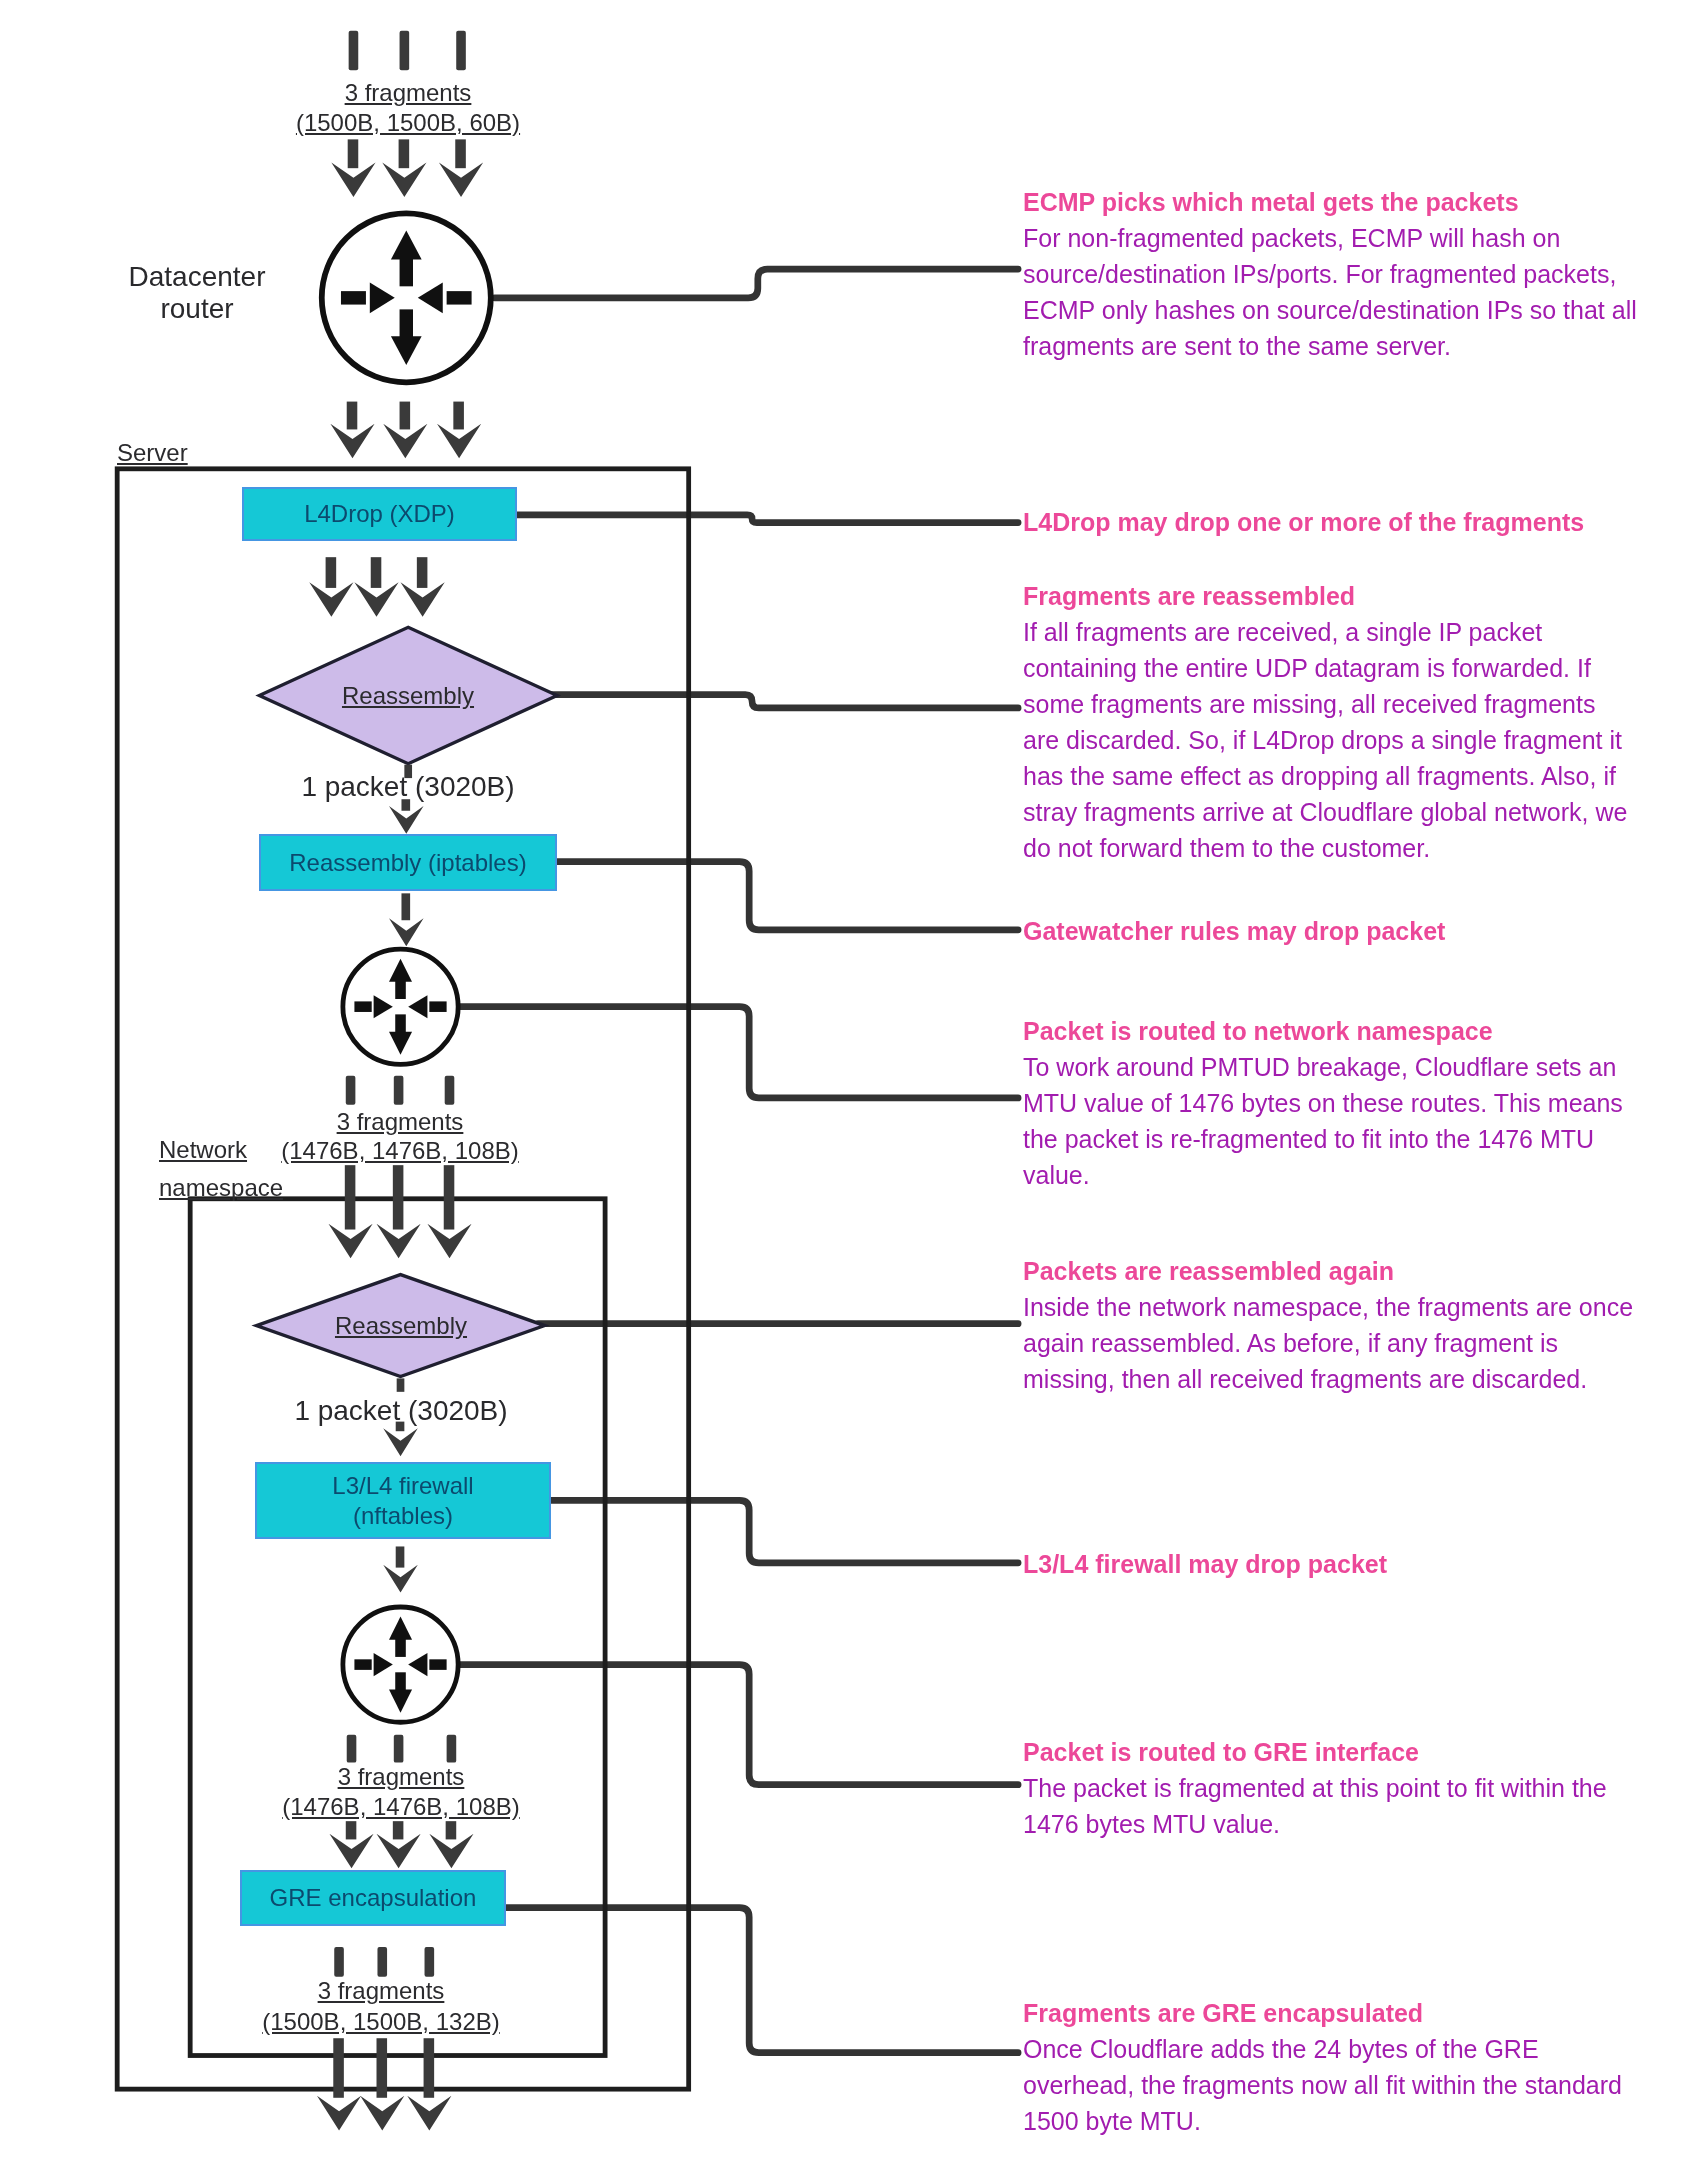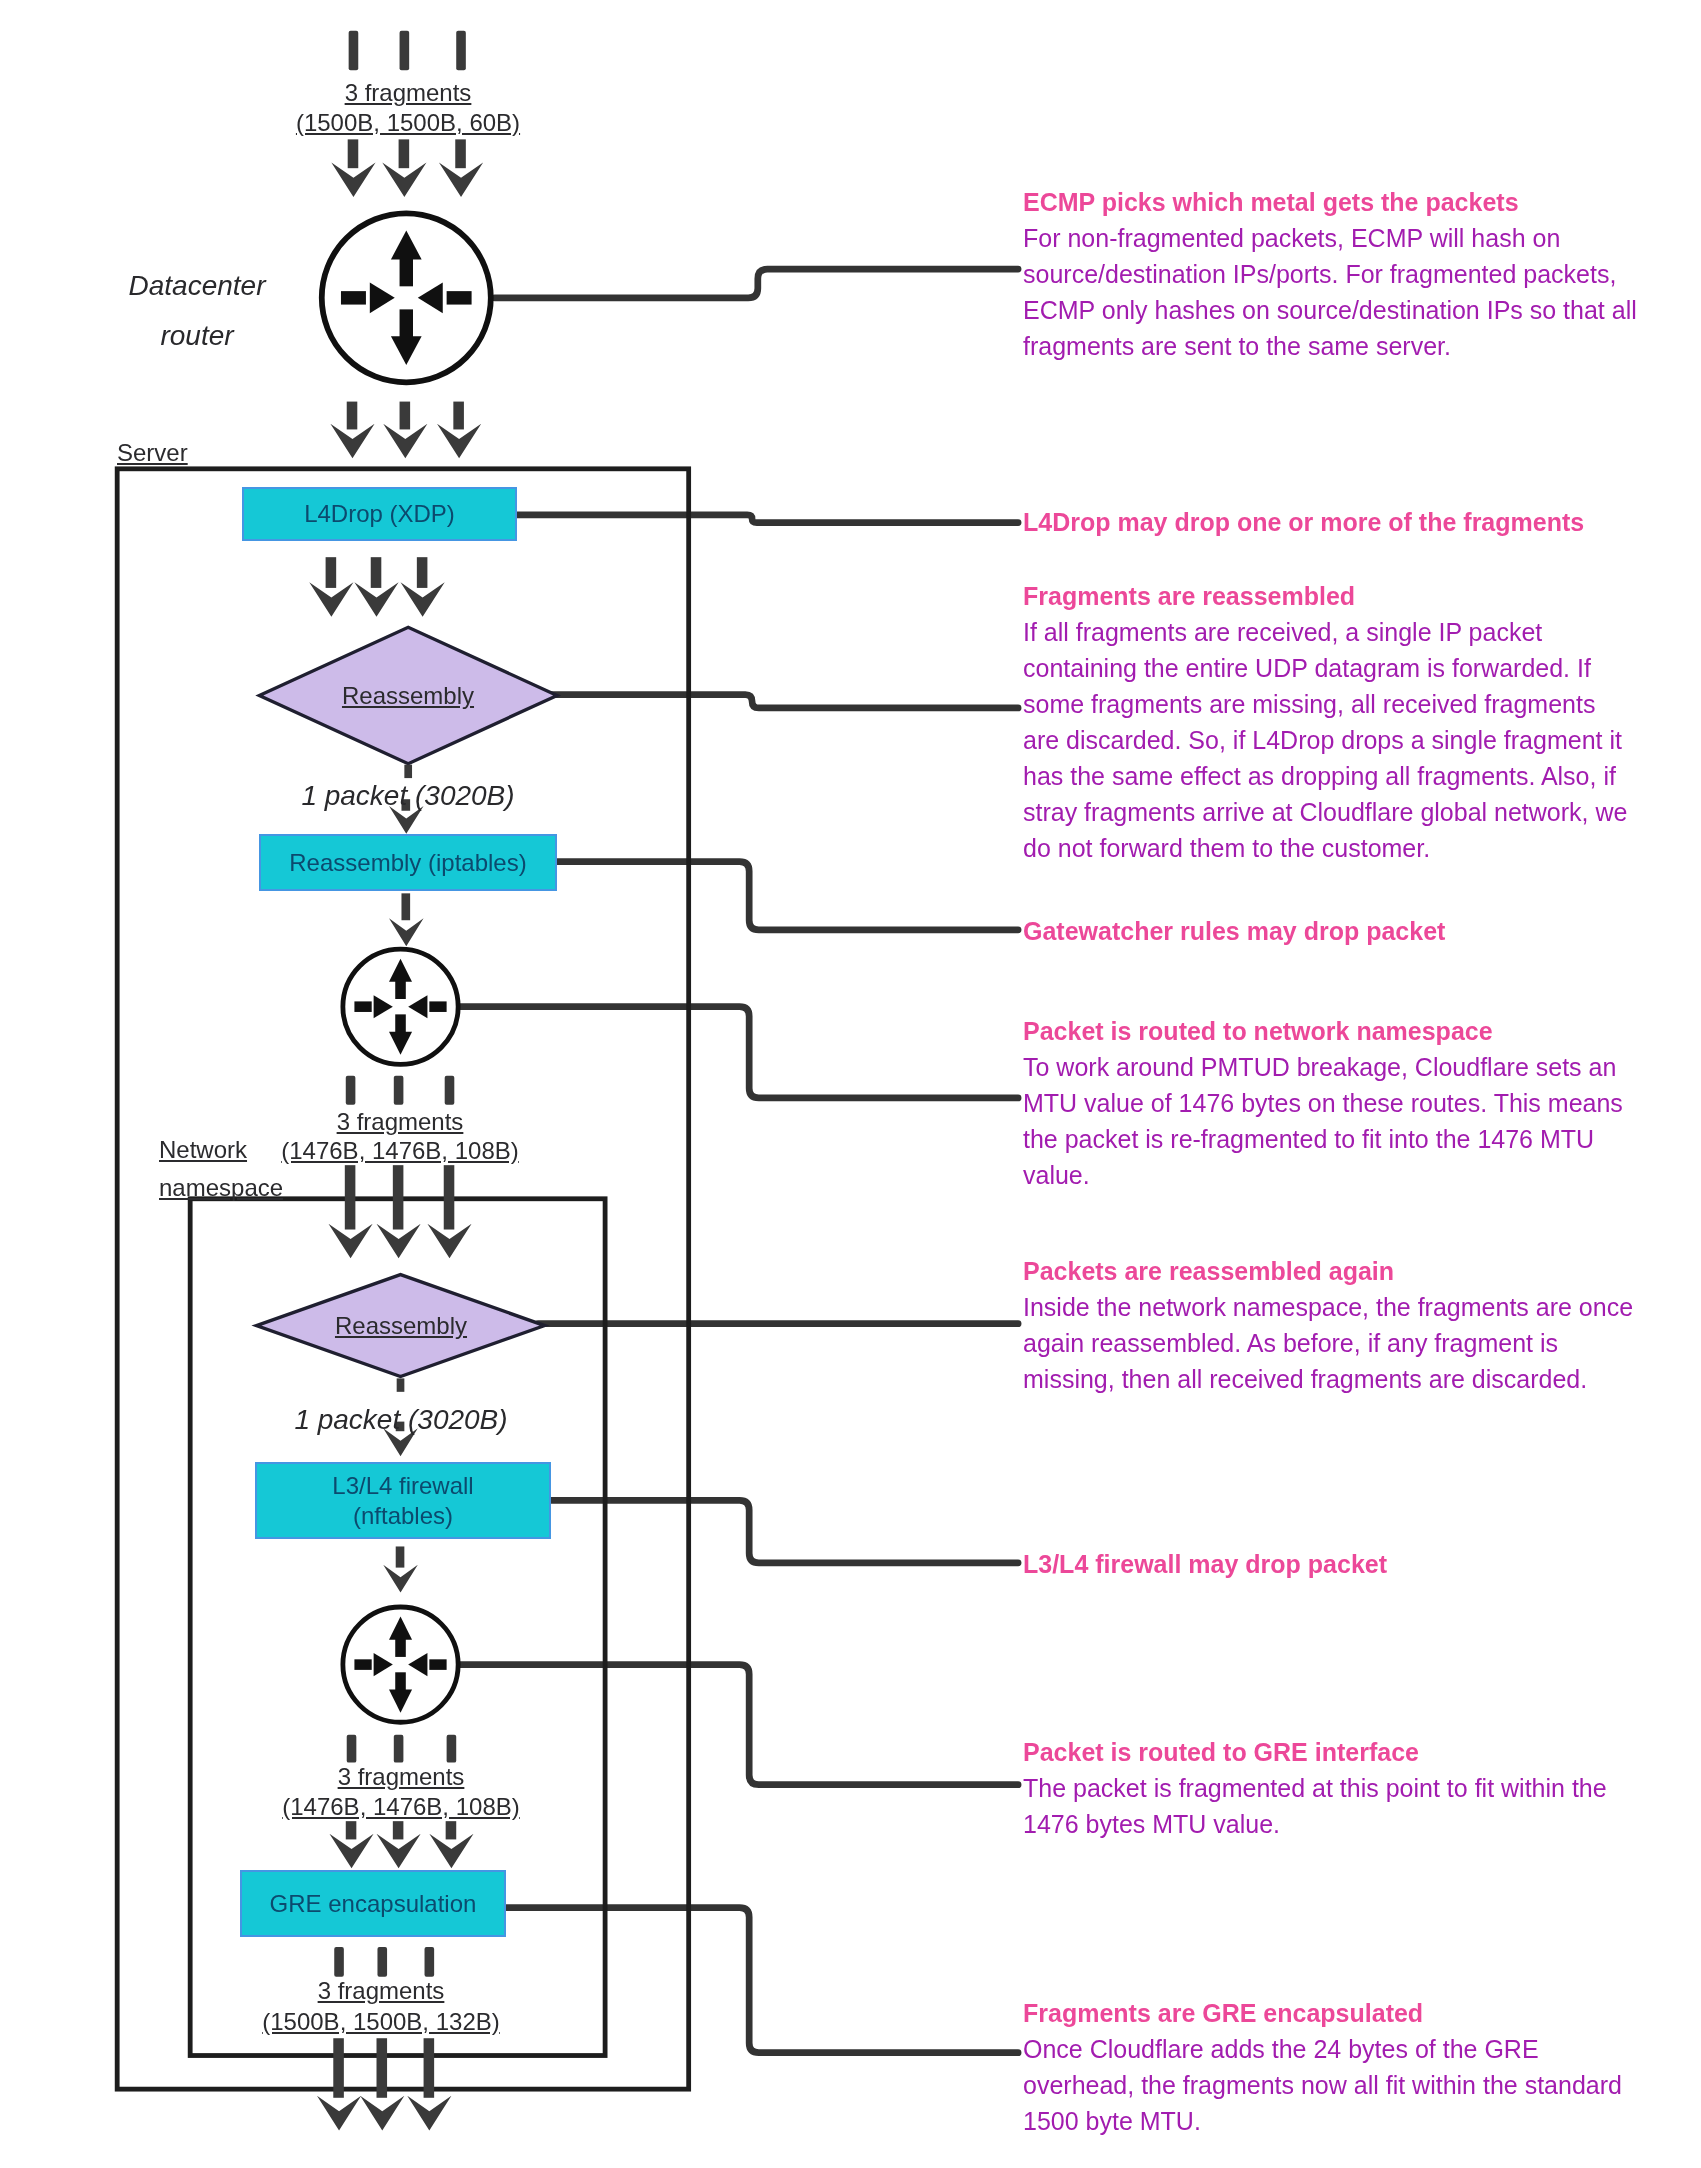--- a/index.html
+++ b/index.html
@@ -3,21 +3,21 @@
 <meta charset="utf-8">
 <style>
   html,body{margin:0;padding:0;background:#fff;}
   #canvas{position:relative;width:1701px;height:2168px;background:#ffffff;
           font-family:"Liberation Sans","DejaVu Sans",sans-serif;color:#29292c;overflow:hidden;}
   .abs{position:absolute;}
   svg{position:absolute;left:0;top:0;}
   .lbl{font-size:24px;line-height:30px;color:#2b2b2e;text-decoration:underline;}
   .center{text-align:center;}
   .pre{white-space:pre-line;}
-  .big{font-size:28px;line-height:50px;font-style:italic;}
+  .big{font-size:28px;line-height:32px;}
   .node-box{background:#15C8D6;border:2.9px solid #4596E3;box-sizing:border-box;
             display:flex;align-items:center;justify-content:center;text-align:center;
             font-size:24px;line-height:30px;color:#0c4a6e;white-space:pre-line;}
   .ann{width:634px;}
   .ann-title{font-size:25px;line-height:36px;font-weight:bold;color:#ec4899;}
   .ann-body{font-size:25px;line-height:36px;color:#a21caf;white-space:pre-line;}
 </style>
 </head>
 <body>
 
@@ -208,21 +208,21 @@
 <div class="abs big center" style="left:257px;top:1395px;width:288px">1 packet (3020B)</div>
 
 <div class="abs node-box" style="left:255px;top:1462px;width:296px;height:77px">
   <span class="pre">L3/L4 firewall
 (nftables)</span>
 </div>
 
 <div class="abs lbl center" style="left:257px;top:1762px;width:288px">3 fragments</div>
 <div class="abs lbl center" style="left:257px;top:1792px;width:288px">(1476B, 1476B, 108B)</div>
 
-<div class="abs node-box" style="left:240px;top:1870px;width:266px;height:67px">
+<div class="abs node-box" style="left:240px;top:1870px;width:266px;height:56px">
   <span>GRE encapsulation</span>
 </div>
 
 <div class="abs lbl center" style="left:237px;top:1976px;width:288px">3 fragments</div>
 <div class="abs lbl center" style="left:237px;top:2007px;width:288px">(1500B, 1500B, 132B)</div>
 
 <div class="abs ann" style="left:1023px;top:184px">
   <div class="ann-title">ECMP picks which metal gets the packets</div>
   <div class="ann-body">For non-fragmented packets, ECMP will hash on
 source/destination IPs/ports. For fragmented packets,

